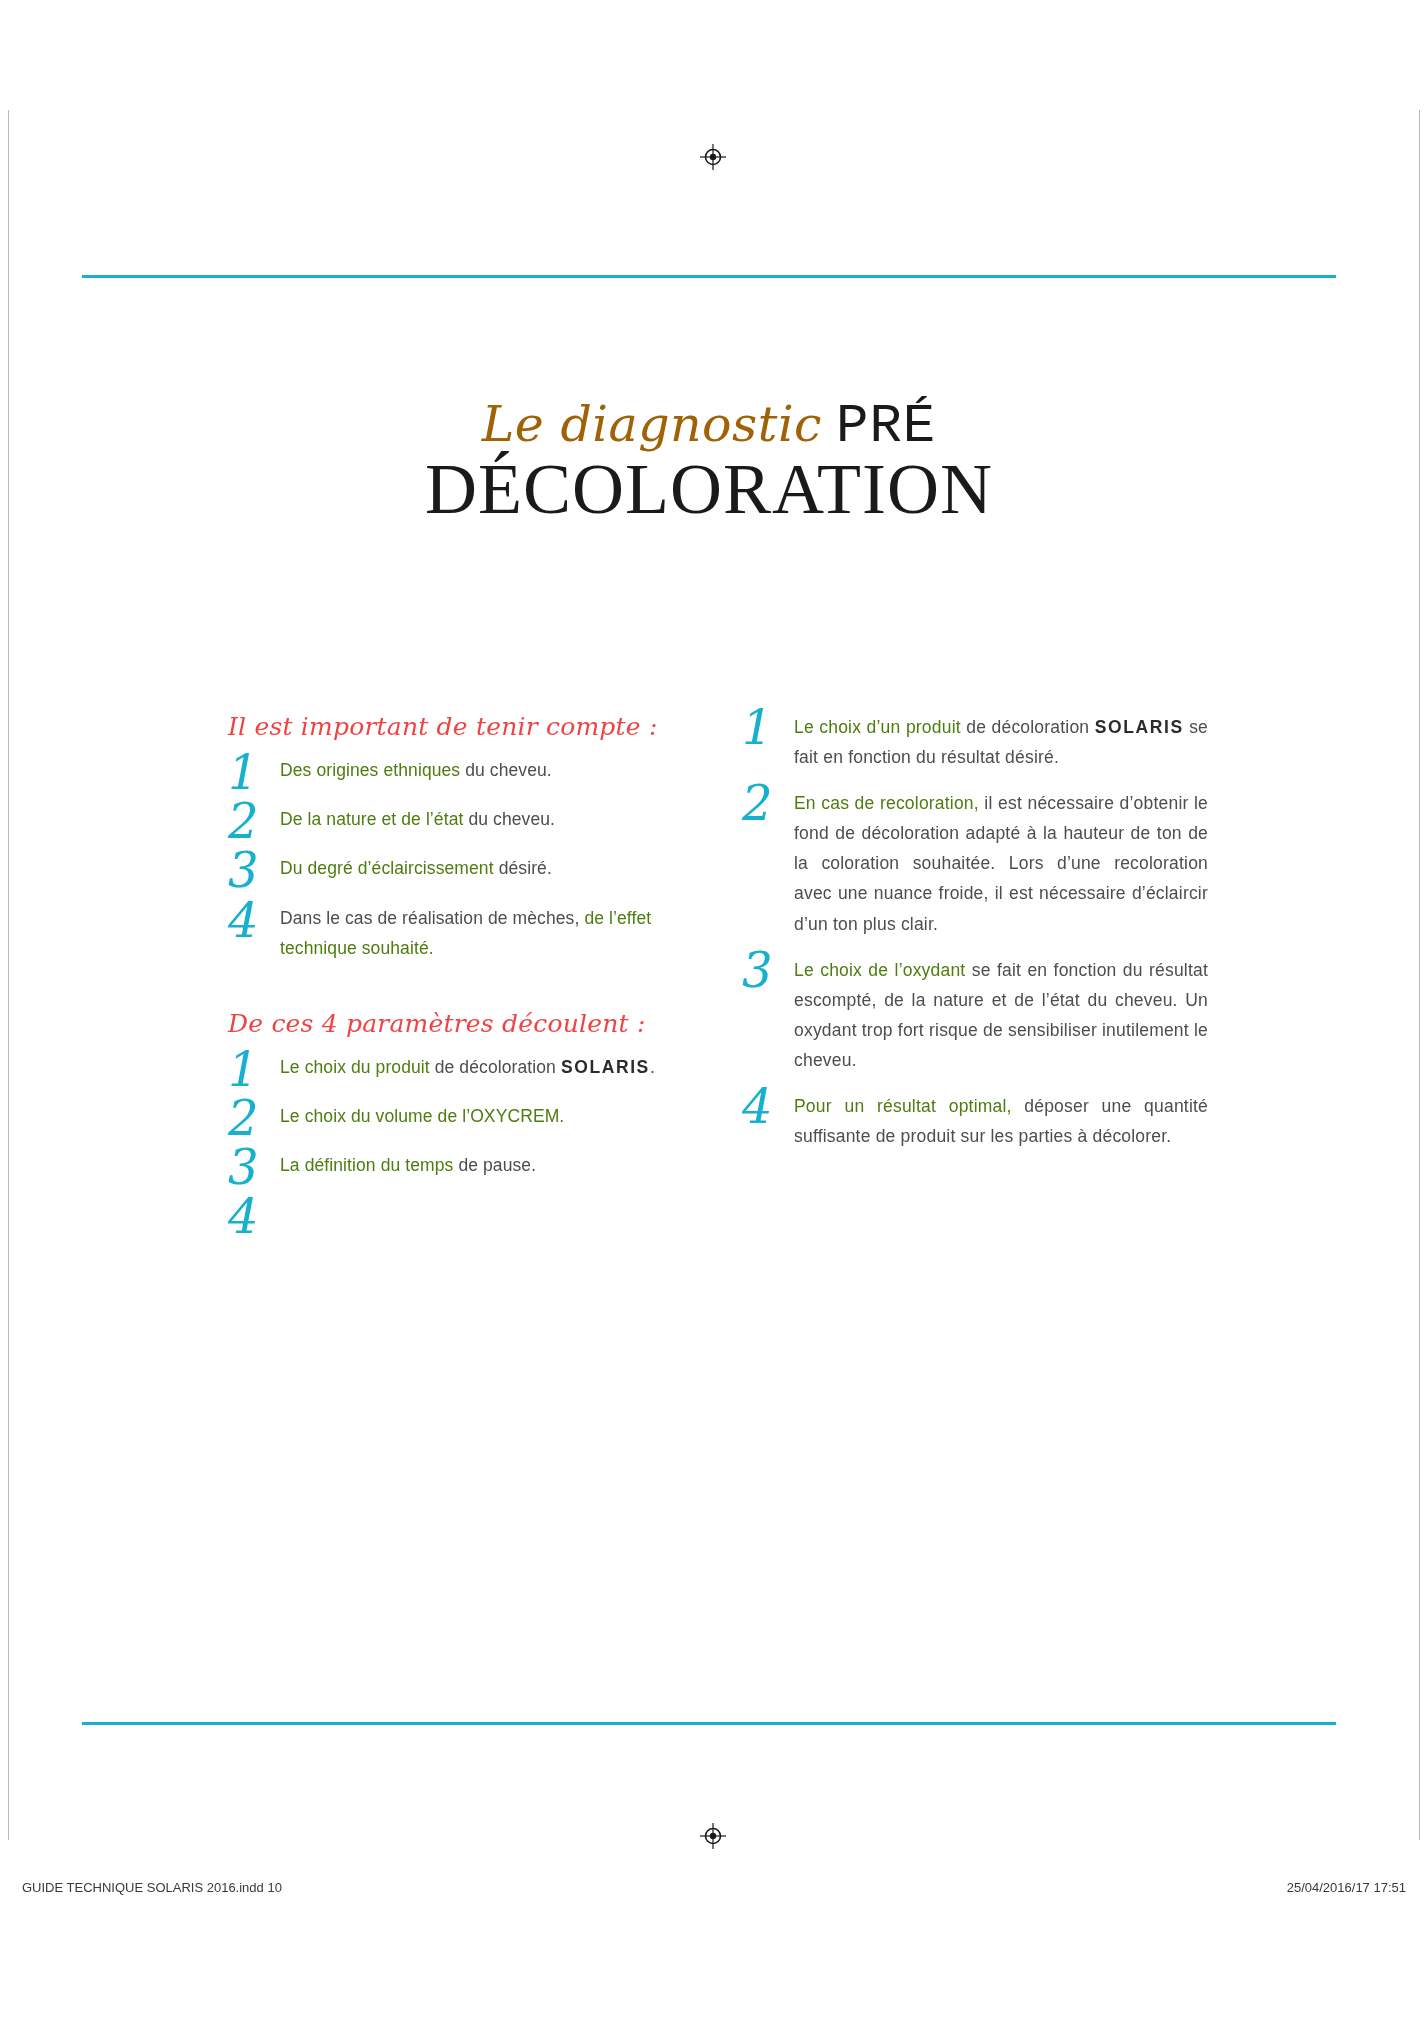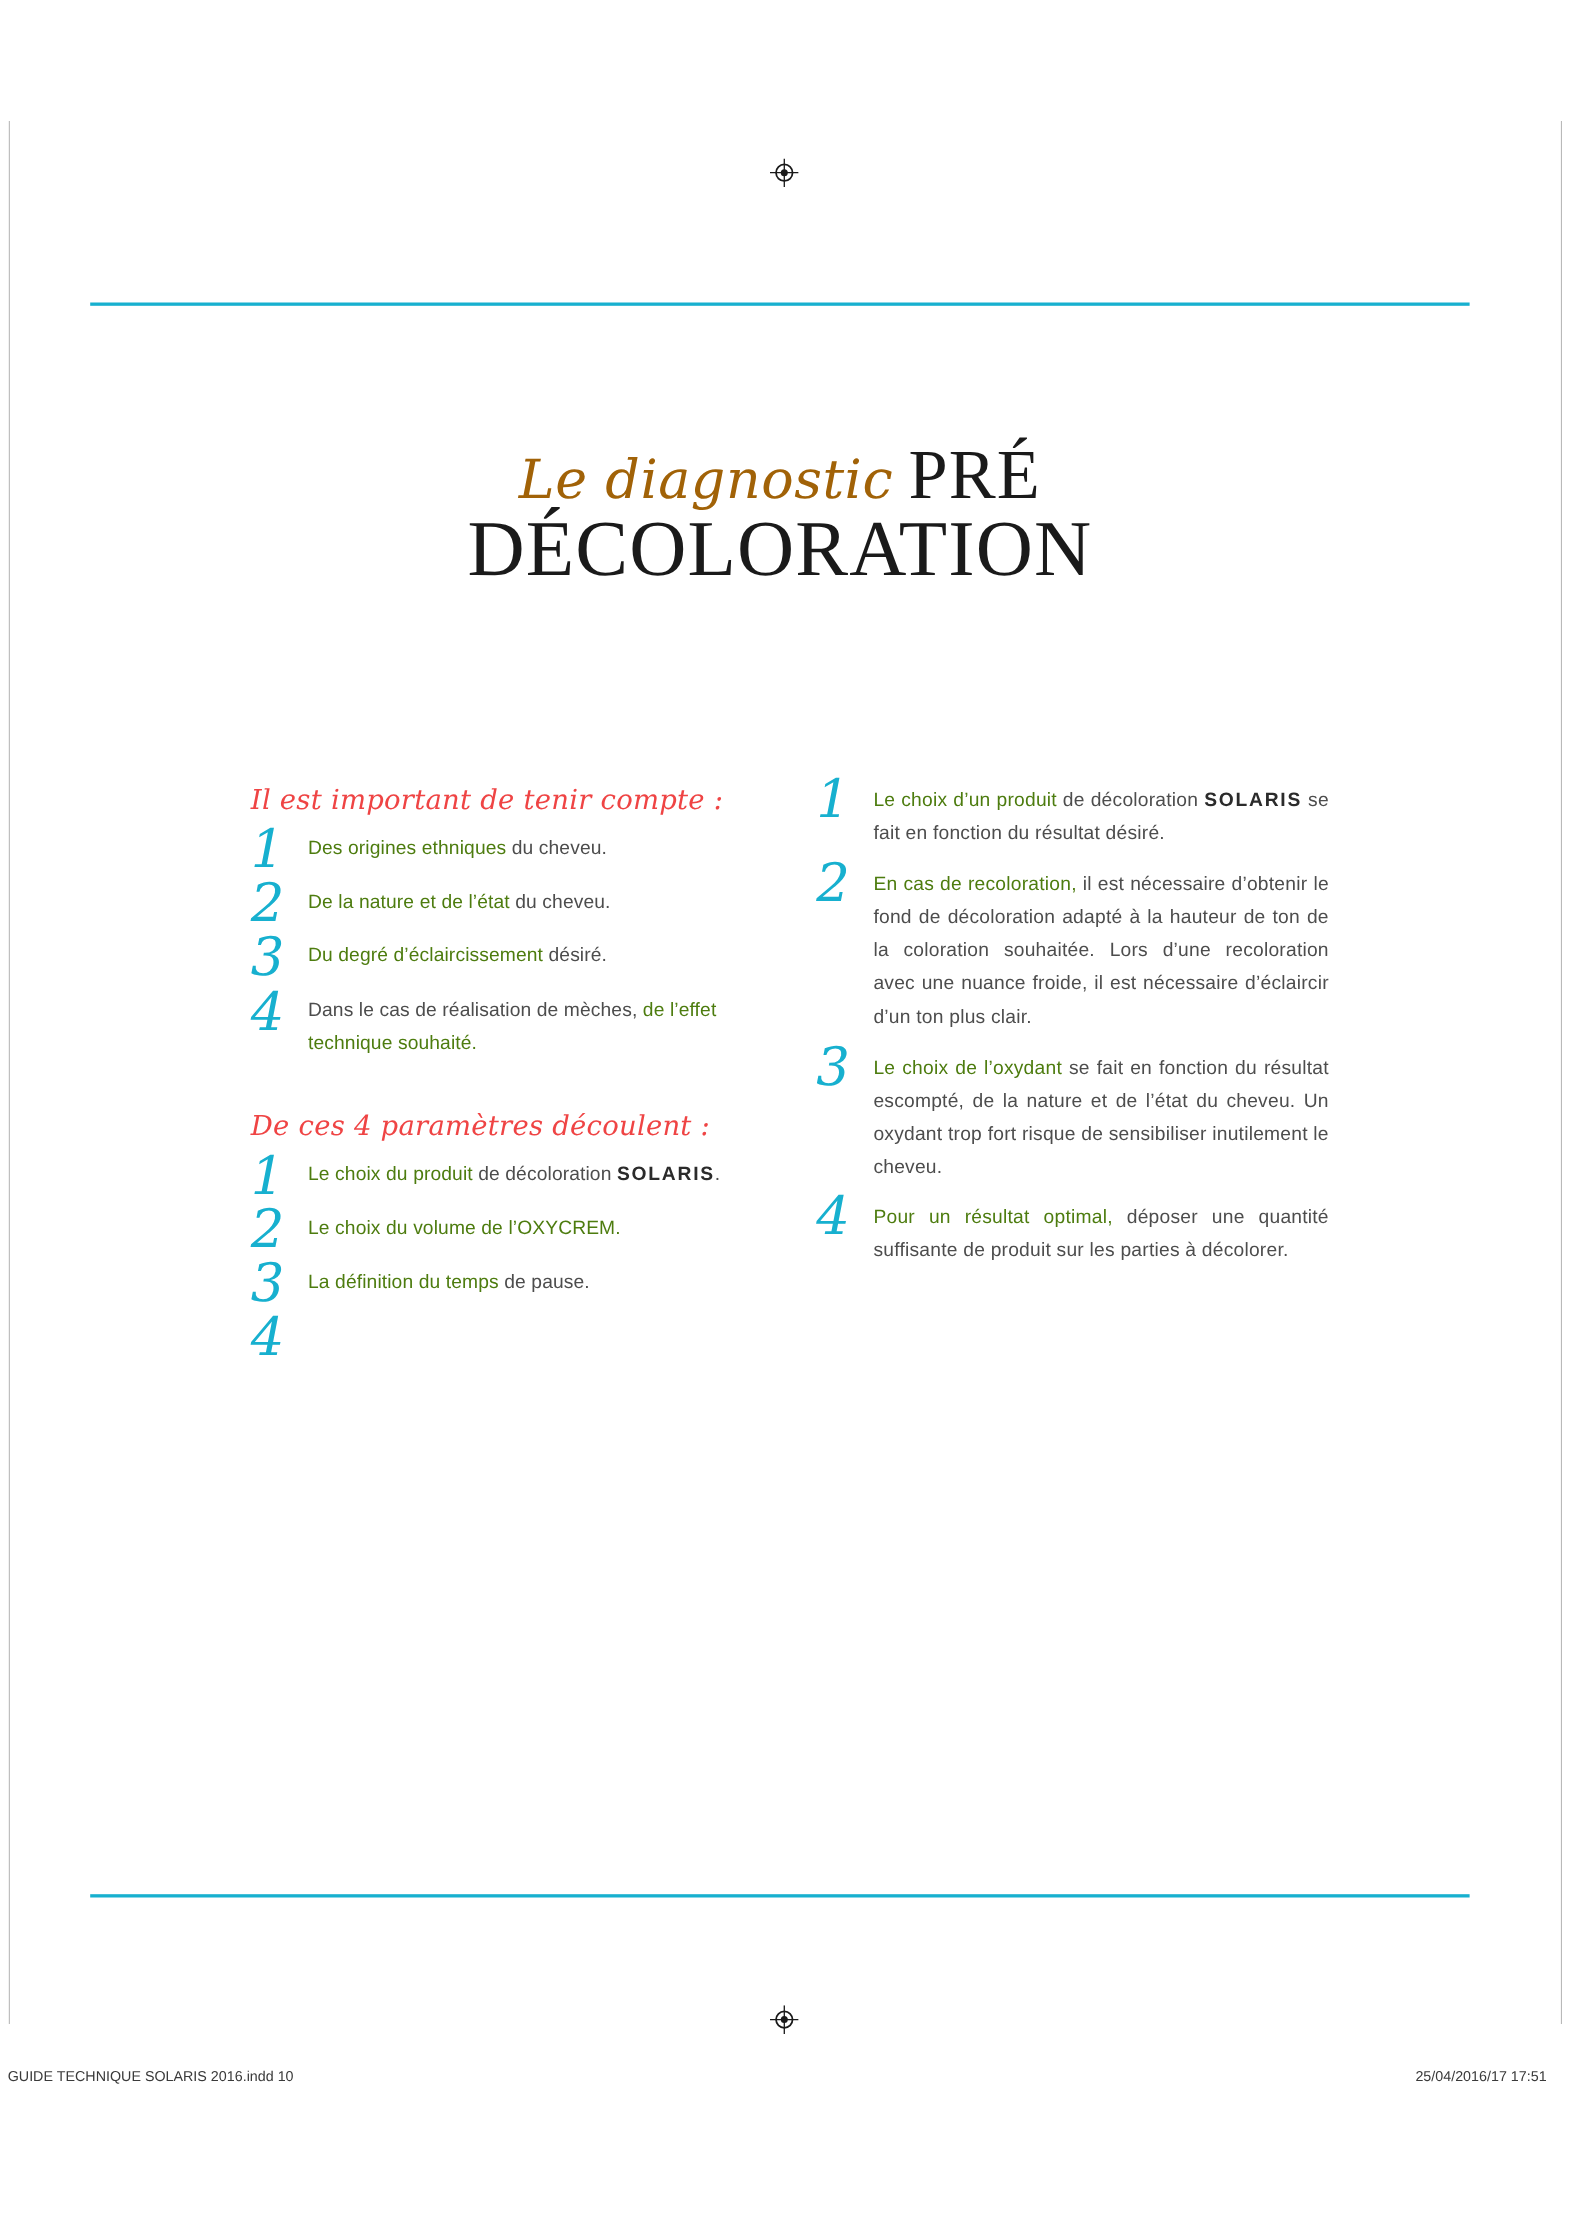--- a/index.html
+++ b/index.html
@@ -65,22 +65,22 @@
     white-space: nowrap;
   }
   .title-script {
     font-family: "DejaVu Serif", serif;
     font-style: italic;
     font-size: 49px;
     color: #a16207;
     letter-spacing: 0.5px;
   }
   .title-roman {
-    font-family: Liberation Serif, serif;
-    font-size: 64px;
+    font-family: Liberation Mono, monospace;
+    font-size: 54px;
     color: #1a1a1a;
     letter-spacing: 1px;
     margin-left: 14px;
     text-align: right;
   }
   .title-line2 {
     font-family: "Liberation Serif", serif;
     font-size: 72px;
     color: #1a1a1a;
     letter-spacing: 1px;
@@ -162,21 +162,21 @@
   
   .footer {
     position: absolute;
     top: 1880px;
     left: 0;
     width: 1428px;
     font-family: "Liberation Sans", sans-serif;
     font-size: 13px;
     color: #3a3a3a;
   }
-  .footer-left  { position: absolute; left: 7px;  top: 0; text-align: center; }
+  .footer-left  { position: absolute; left: 22px;  top: 0; text-align: center; }
   .footer-right { position: absolute; right: 22px; top: 0; }
 </style>
 </head>
 <body>
 
 <div class="page">
 
   <div class="crop-v crop-left"></div>
   <div class="crop-v crop-right"></div>
 

